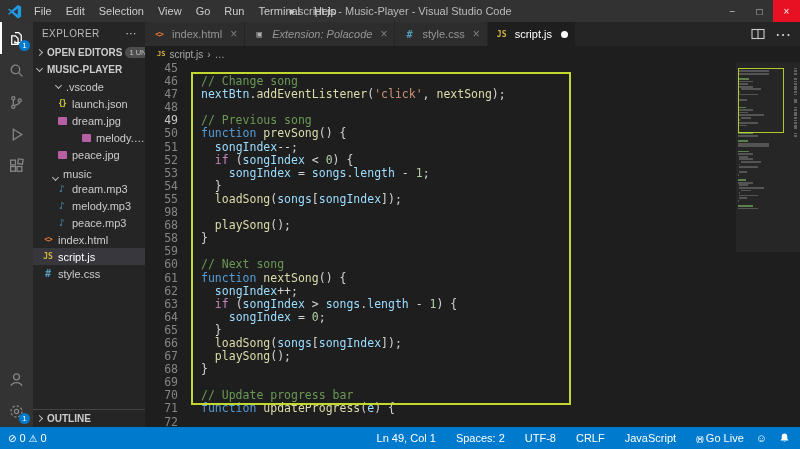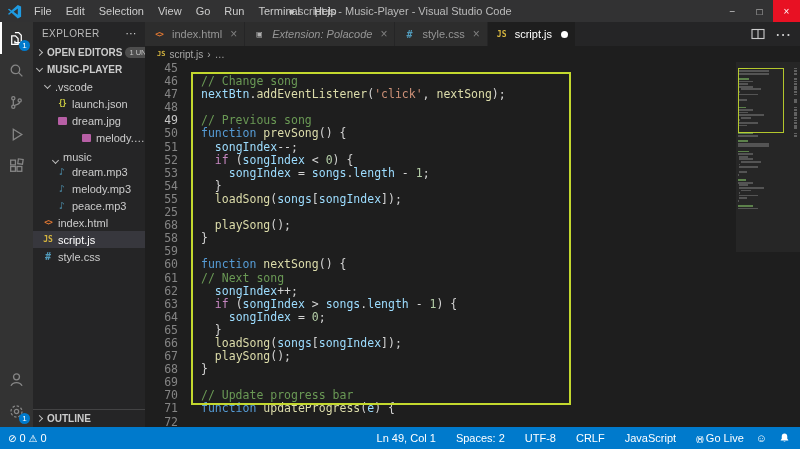--- a/index.html
+++ b/index.html
@@ -167,35 +167,39 @@
     <div class="sec-row">
       <span class="chev right"></span>
       <span>OPEN EDITORS</span>
       <span class="pill">1 UNSAVED</span>
     </div>
     <div class="sec-row">
       <span class="chev down"></span>
       <span>MUSIC-PLAYER</span>
     </div>
     <div>
-        <div class="tree-row" style="padding-left: 8px;">
+        <div class="tree-row" style="padding-left: 19px;">
           <span class="chev down"></span>
           <span class="tree-label">.vscode</span>
         </div>
         <div class="tree-row" style="padding-left: 22px;">
           <span class="fi fi-json">{}</span>
           <span class="tree-label">launch.json</span>
         </div>
         <div class="tree-row" style="padding-left: 22px;">
           <span class="fi fi-image"></span>
           <span class="tree-label">dream.jpg</span>
         </div>
         <div class="tree-row" style="padding-left: 34px; margin-left: 12px;">
           <span class="fi fi-image"></span>
           <span class="tree-label">melody.jpg</span>
+        </div>
+        <div class="tree-row" style="padding-left: 22px;">
+          <span class="fi fi-image"></span>
+          <span class="tree-label">peace.jpg</span>
         </div>
         <div class="tree-row" style="padding-left: 16px; align-items: flex-end;">
           <span class="chev down"></span>
           <span class="tree-label">music</span>
         </div>
         <div class="tree-row" style="padding-left: 22px;">
           <span class="fi fi-audio">♪</span>
           <span class="tree-label">dream.mp3</span>
         </div>
         <div class="tree-row" style="padding-left: 22px;">
@@ -269,21 +273,21 @@
           <div class="ln">46</div>
           <div class="ln">47</div>
           <div class="ln">48</div>
           <div class="ln active">49</div>
           <div class="ln">50</div>
           <div class="ln">51</div>
           <div class="ln">52</div>
           <div class="ln">53</div>
           <div class="ln">54</div>
           <div class="ln">55</div>
-          <div class="ln">25</div>
+          <div class="ln">98</div>
           <div class="ln">68</div>
           <div class="ln">58</div>
           <div class="ln">59</div>
           <div class="ln">60</div>
           <div class="ln">61</div>
           <div class="ln">62</div>
           <div class="ln">63</div>
           <div class="ln">64</div>
           <div class="ln">65</div>
           <div class="ln">66</div>
@@ -304,22 +308,22 @@
             <div class="code-line"><span class="tk-k">function</span><span class="tk-p"> </span><span class="tk-f">prevSong</span><span class="tk-p">() {</span></div>
             <div class="code-line"><span class="tk-p">  </span><span class="tk-v">songIndex</span><span class="tk-p">--;</span></div>
             <div class="code-line"><span class="tk-p">  </span><span class="tk-ctl">if</span><span class="tk-p"> (</span><span class="tk-v">songIndex</span><span class="tk-p"> &lt; </span><span class="tk-n">0</span><span class="tk-p">) {</span></div>
             <div class="code-line"><span class="tk-p">    </span><span class="tk-v">songIndex</span><span class="tk-p"> = </span><span class="tk-v">songs</span><span class="tk-p">.</span><span class="tk-v">length</span><span class="tk-p"> - </span><span class="tk-n">1</span><span class="tk-p">;</span></div>
             <div class="code-line"><span class="tk-p">  }</span></div>
             <div class="code-line"><span class="tk-p">  </span><span class="tk-f">loadSong</span><span class="tk-p">(</span><span class="tk-v">songs</span><span class="tk-p">[</span><span class="tk-v">songIndex</span><span class="tk-p">]);</span></div>
             <div class="code-line"></div>
             <div class="code-line"><span class="tk-p">  </span><span class="tk-f">playSong</span><span class="tk-p">();</span></div>
             <div class="code-line"><span class="tk-p">}</span></div>
             <div class="code-line"></div>
+            <div class="code-line"><span class="tk-c">// Next song</span></div>
             <div class="code-line"><span class="tk-k">function</span><span class="tk-p"> </span><span class="tk-f">nextSong</span><span class="tk-p">() {</span></div>
-            <div class="code-line"><span class="tk-c">// Next song</span></div>
             <div class="code-line"><span class="tk-p">  </span><span class="tk-v">songIndex</span><span class="tk-p">++;</span></div>
             <div class="code-line"><span class="tk-p">  </span><span class="tk-ctl">if</span><span class="tk-p"> (</span><span class="tk-v">songIndex</span><span class="tk-p"> &gt; </span><span class="tk-v">songs</span><span class="tk-p">.</span><span class="tk-v">length</span><span class="tk-p"> - </span><span class="tk-n">1</span><span class="tk-p">) {</span></div>
             <div class="code-line"><span class="tk-p">    </span><span class="tk-v">songIndex</span><span class="tk-p"> = </span><span class="tk-n">0</span><span class="tk-p">;</span></div>
             <div class="code-line"><span class="tk-p">  }</span></div>
             <div class="code-line"><span class="tk-p">  </span><span class="tk-f">loadSong</span><span class="tk-p">(</span><span class="tk-v">songs</span><span class="tk-p">[</span><span class="tk-v">songIndex</span><span class="tk-p">]);</span></div>
             <div class="code-line"><span class="tk-p">  </span><span class="tk-f">playSong</span><span class="tk-p">();</span></div>
             <div class="code-line"><span class="tk-p">}</span></div>
             <div class="code-line"></div>
             <div class="code-line"><span class="tk-c">// Update progress bar</span></div>
             <div class="code-line"><span class="tk-k">function</span><span class="tk-p"> </span><span class="tk-f">updateProgress</span><span class="tk-p">(</span><span class="tk-v">e</span><span class="tk-p">) {</span></div>

